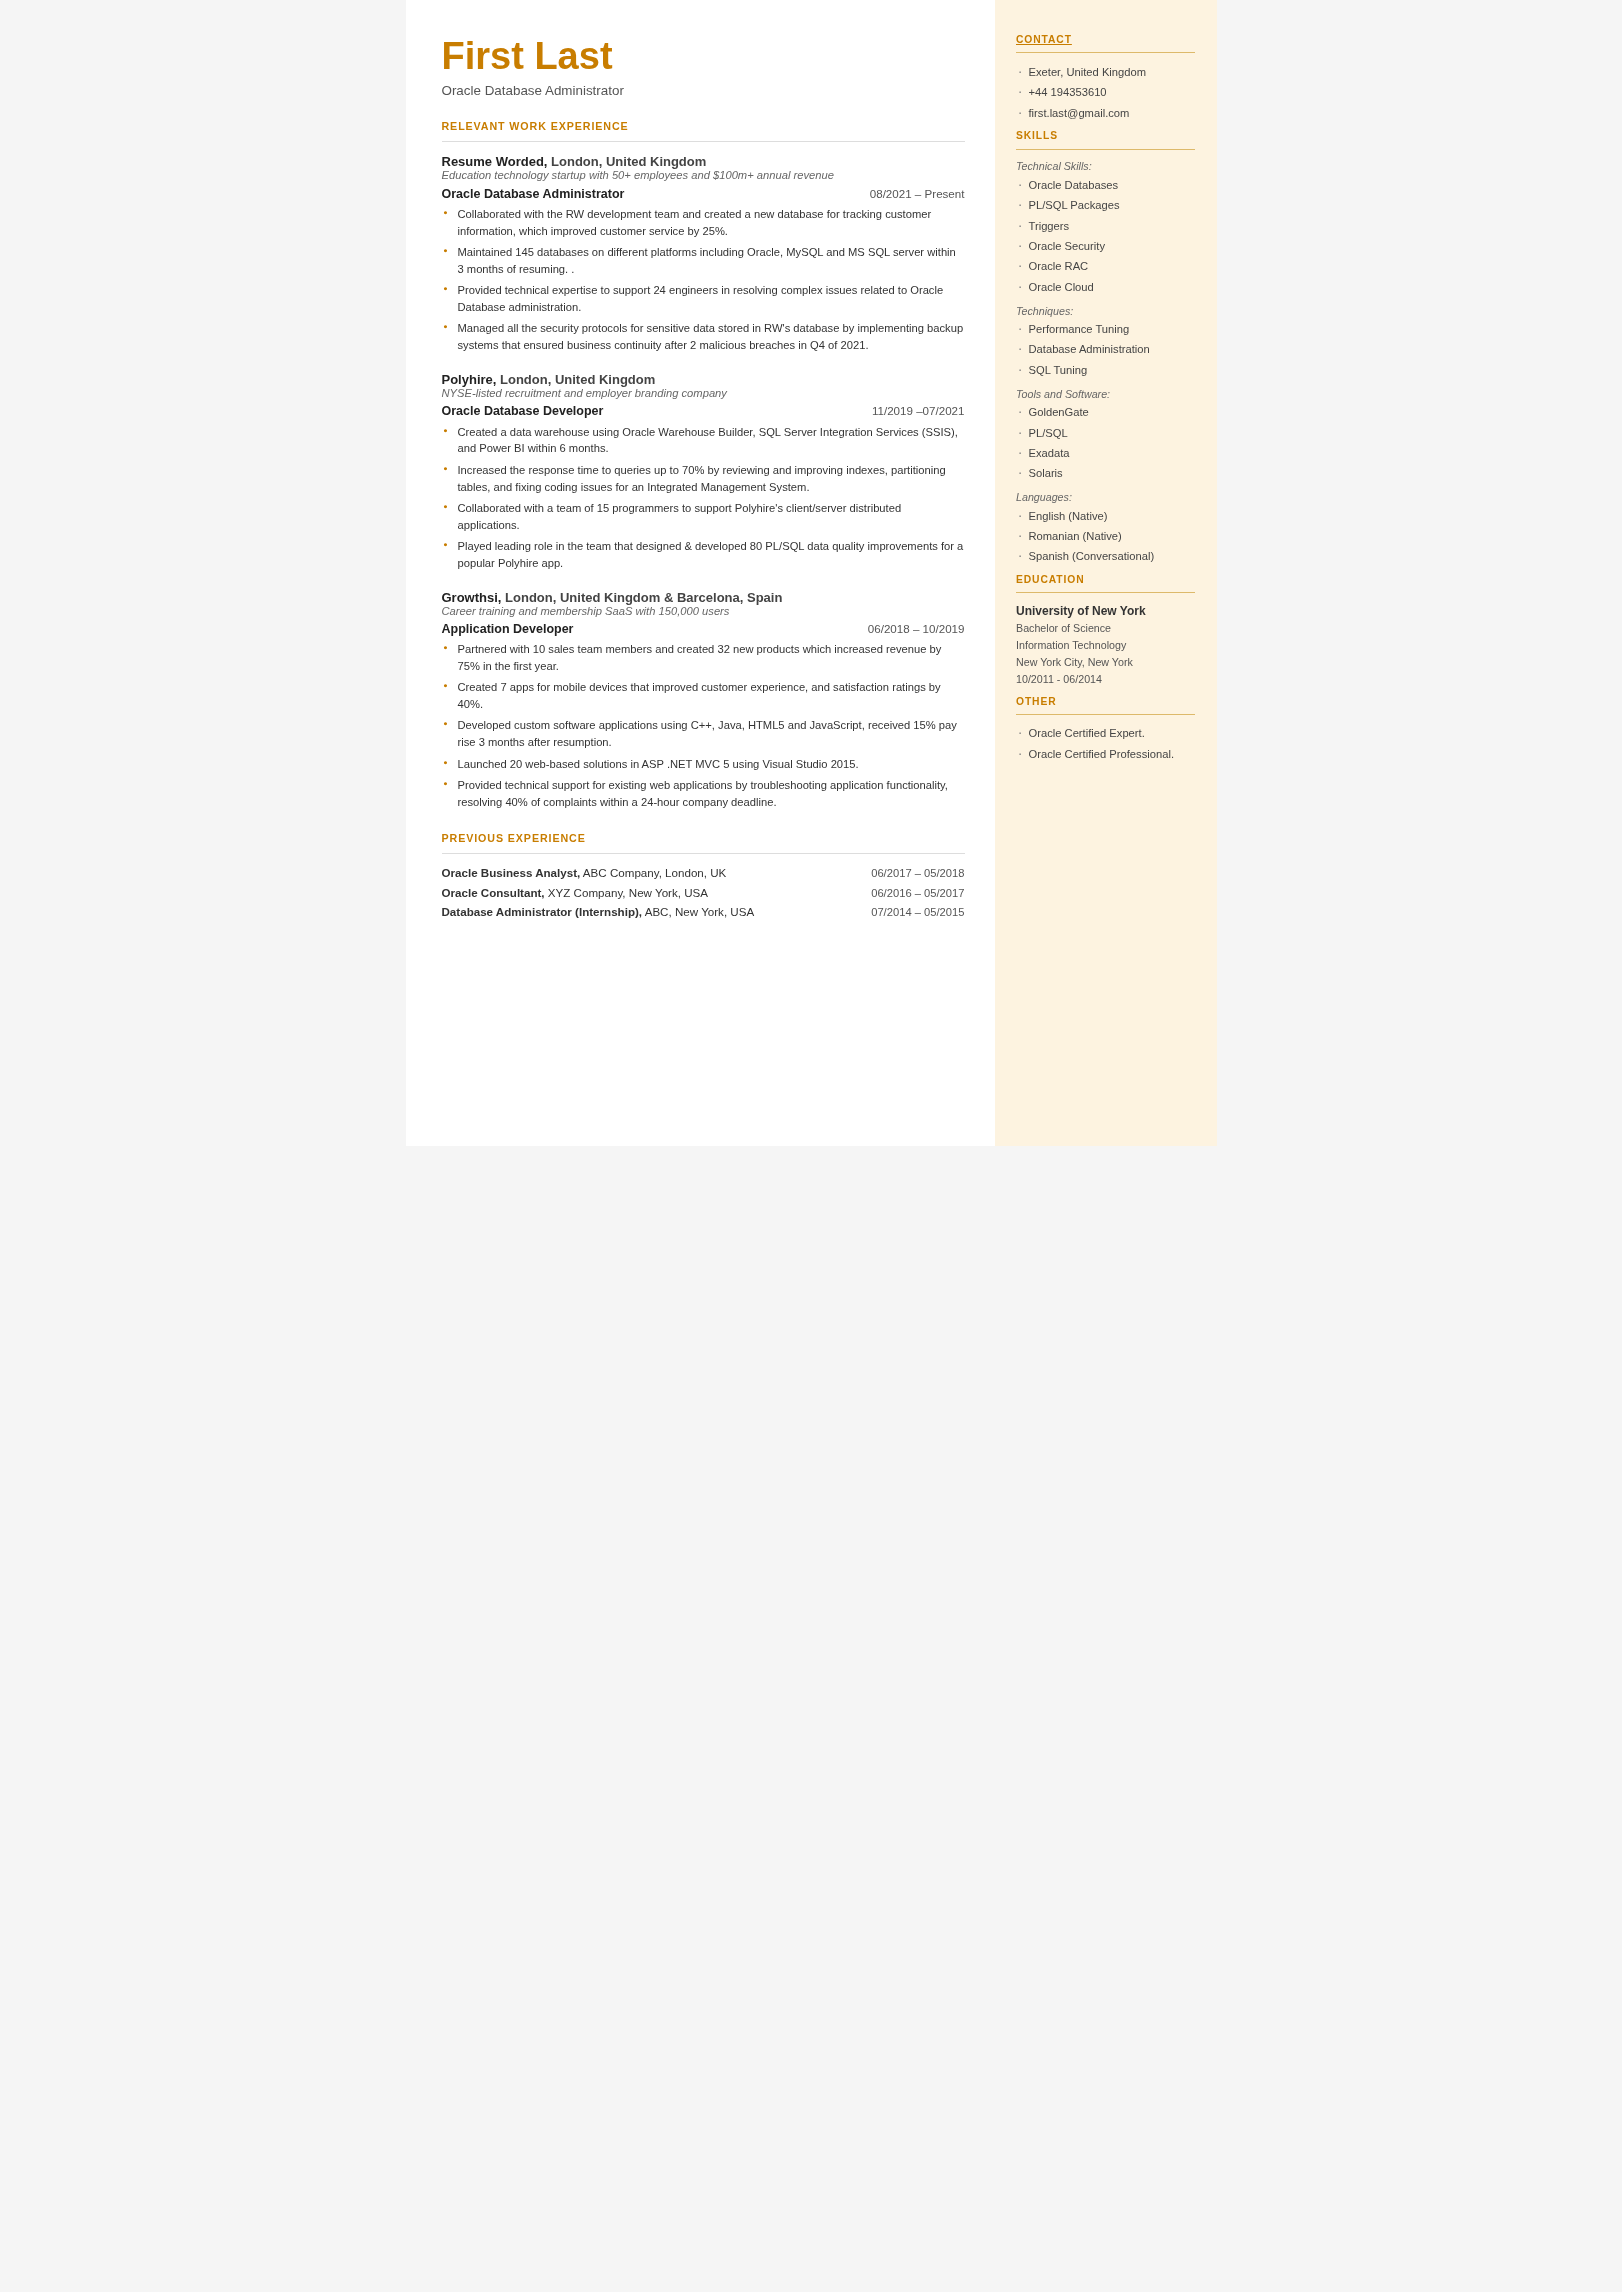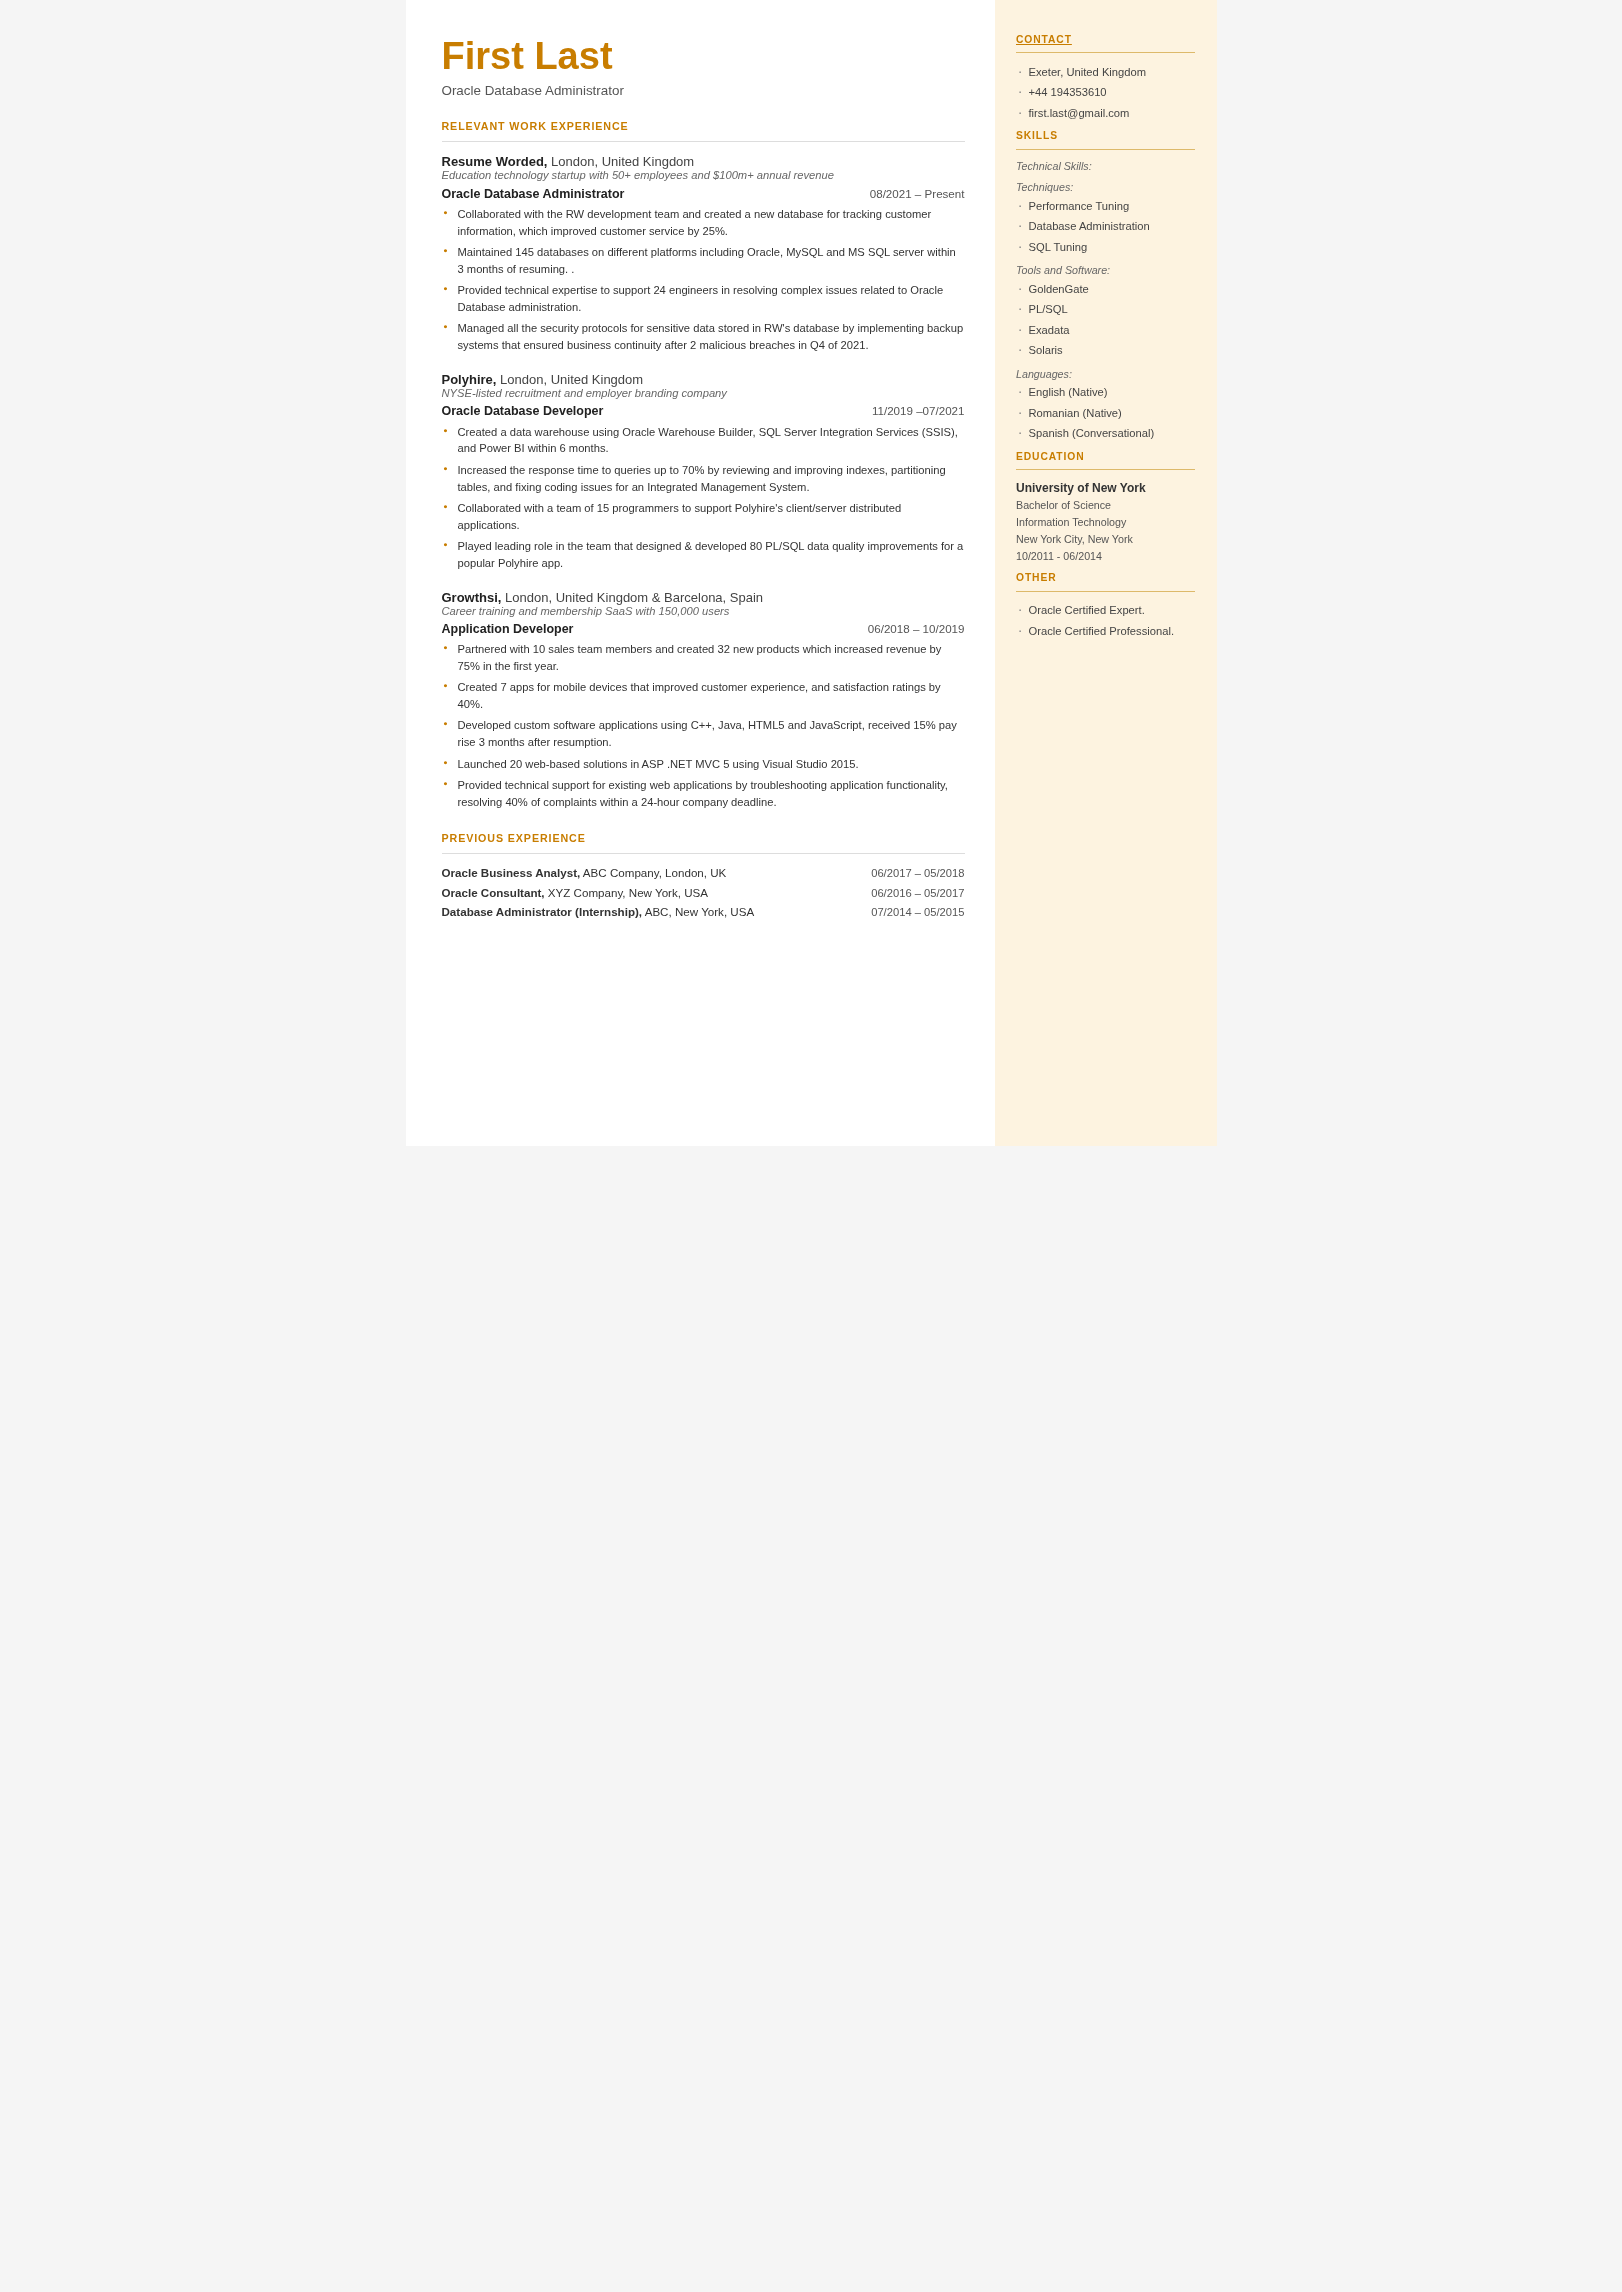--- a/index.html
+++ b/index.html
@@ -52,21 +52,21 @@
     }
     .company-block {
       margin-bottom: 18px;
     }
     .company-name {
       font-size: 13px;
       font-weight: 700;
       color: #222;
     }
     .company-name span.company-location {
-      font-weight: 400;
+      font-weight: 700;
       color: #444;
     }
     .company-desc {
       font-size: 11.2px;
       color: #666;
       font-style: italic;
       margin-bottom: 5.4px;
     }
     .role-row {
       display: flex;
@@ -280,20 +280,28 @@
     <ul class="sidebar-list">
       <li>Exeter, United Kingdom</li>
       <li>+44 194353610</li>
       <li>first.last@gmail.com</li>
     </ul>
 
     <div class="sidebar-section-header">SKILLS</div>
     <hr class="sidebar-divider">
 
     <div class="sidebar-sub-label">Technical Skills:</div>
+    <ul class="sidebar-list">
+      <li>Oracle Databases</li>
+      <li>PL/SQL Packages</li>
+      <li>Triggers</li>
+      <li>Oracle Security</li>
+      <li>Oracle RAC</li>
+      <li>Oracle Cloud</li>
+    </ul>
 
     <div class="sidebar-sub-label">Techniques:</div>
     <ul class="sidebar-list">
       <li>Performance Tuning</li>
       <li>Database Administration</li>
       <li>SQL Tuning</li>
     </ul>
 
     <div class="sidebar-sub-label">Tools and Software:</div>
     <ul class="sidebar-list">

